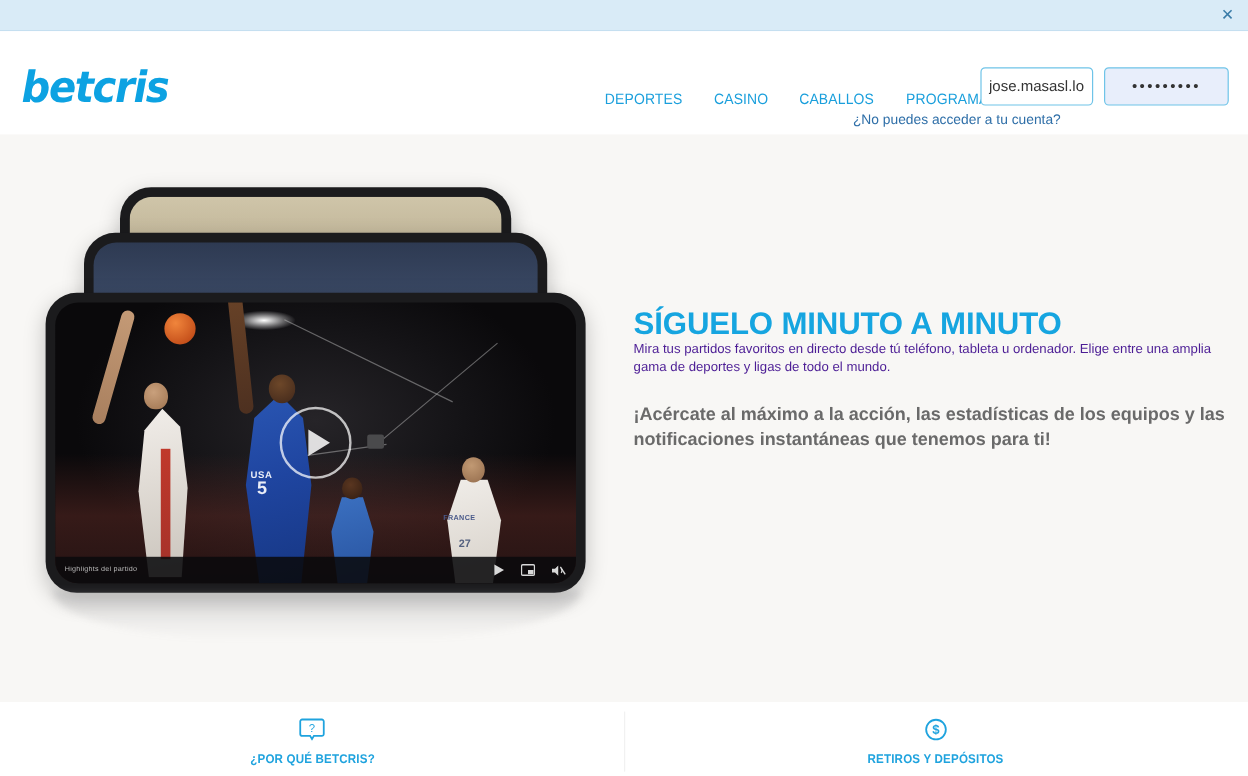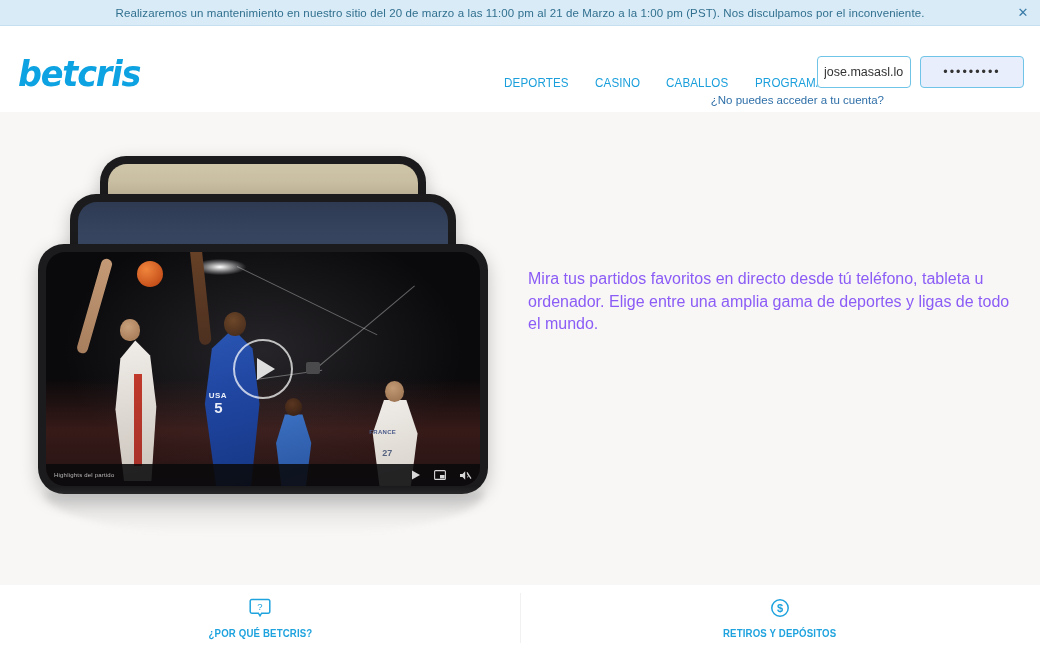--- a/index.html
+++ b/index.html
@@ -369,23 +369,22 @@
   .hero-h2 {
     margin-top:11px;
     font-size:26px;
     font-weight:bold;
     color:#16a5e0;
     letter-spacing:-0.005em;
     line-height:1.1;
     white-space:nowrap;
   }
   .hero-p {
-    margin-top:24px;
-    font-size:16px;
-    color:#8b5cf6;
+    font-size:11px;
+    color:#4c1d95;
     line-height:1.42;
     width:498px;
   }
   .hero-p-bold {
     margin-top:20px;
     font-size:15px;
     font-weight:bold;
     color:#6a6a6a;
     line-height:1.4;
     width:495px;
@@ -424,21 +423,20 @@
     letter-spacing:.015em;
     white-space:nowrap;
     transform:scaleX(.92);
   }
   .feature-icon { line-height:0; }
 </style>
 </head>
 <body>
 
 <div class="banner">
-  <span class="banner-text">Realizaremos un mantenimiento en nuestro sitio del 20 de marzo a las 11:00 pm al 21 de Marzo a la 1:00 pm (PST). Nos disculpamos por el inconveniente.</span>
   <span class="banner-close">✕</span>
 </div>
 
 <div class="header">
 
   <div class="logo">betcris</div>
 
   <nav class="nav">
     <span class="nav-item">DEPORTES</span>
     <span class="nav-item">CASINO</span>
@@ -529,21 +527,23 @@
           </span>
         </div>
 
       </div>
     </div>
 
     <div class="reflection"></div>
   </div>
 
   <div class="hero-copy">
+    <div class="hero-h2">SÍGUELO MINUTO A MINUTO</div>
     <p class="hero-p">Mira tus partidos favoritos en directo desde tú teléfono, tableta u ordenador. Elige entre una amplia gama de deportes y ligas de todo el mundo.</p>
+    <p class="hero-p-bold">¡Acércate al máximo a la acción, las estadísticas de los equipos y las notificaciones instantáneas que tenemos para ti!</p>
   </div>
 
 </div>
 
 <div class="features">
 
   <div class="feature">
     <span class="feature-icon">
       <svg width="22" height="22" viewBox="0 0 22 22">
         <path d="M2.8 1.6 h16.4 a1.6 1.6 0 0 1 1.6 1.6 v10.4 a1.6 1.6 0 0 1 -1.6 1.6 h-6.6 l-1.6 2.6 l-1.6 -2.6 h-6.6 a1.6 1.6 0 0 1 -1.6 -1.6 v-10.4 a1.6 1.6 0 0 1 1.6 -1.6 z" fill="none" stroke="#1fa3de" stroke-width="1.5"></path>

